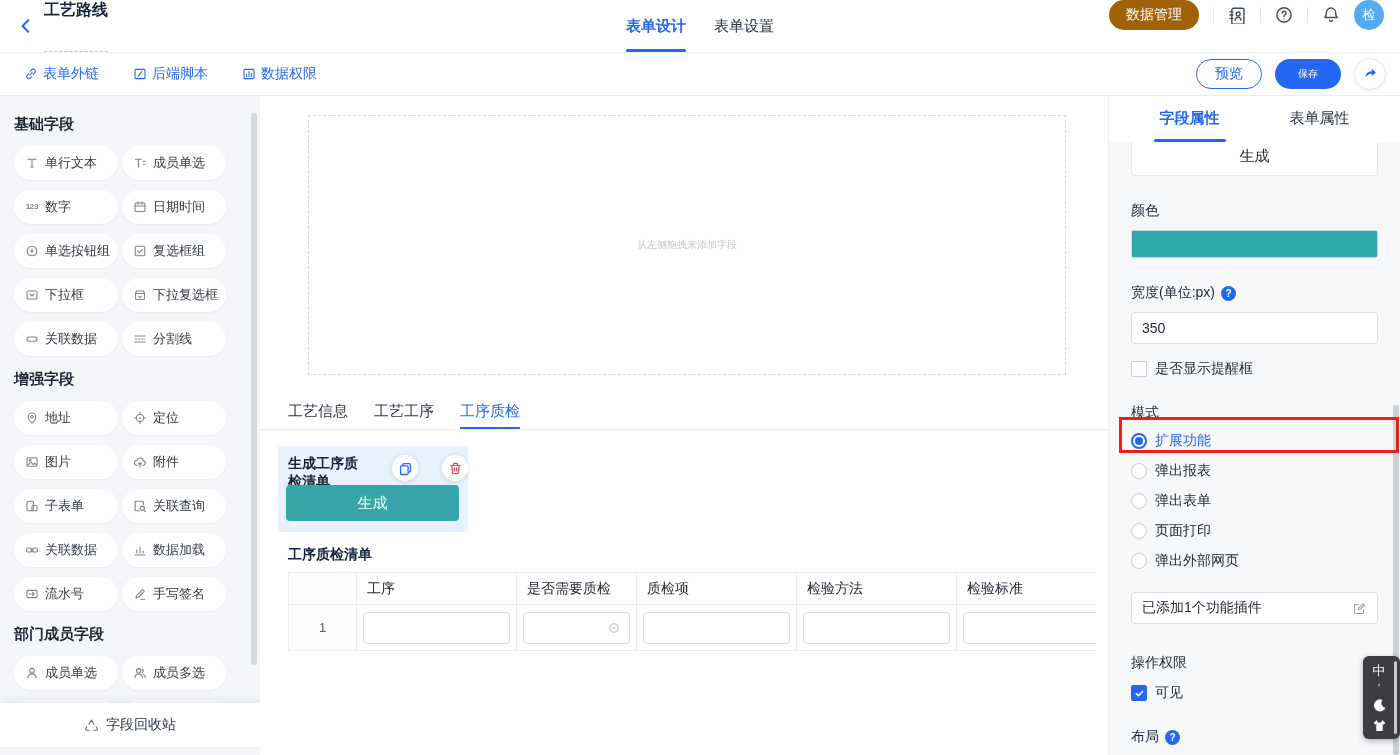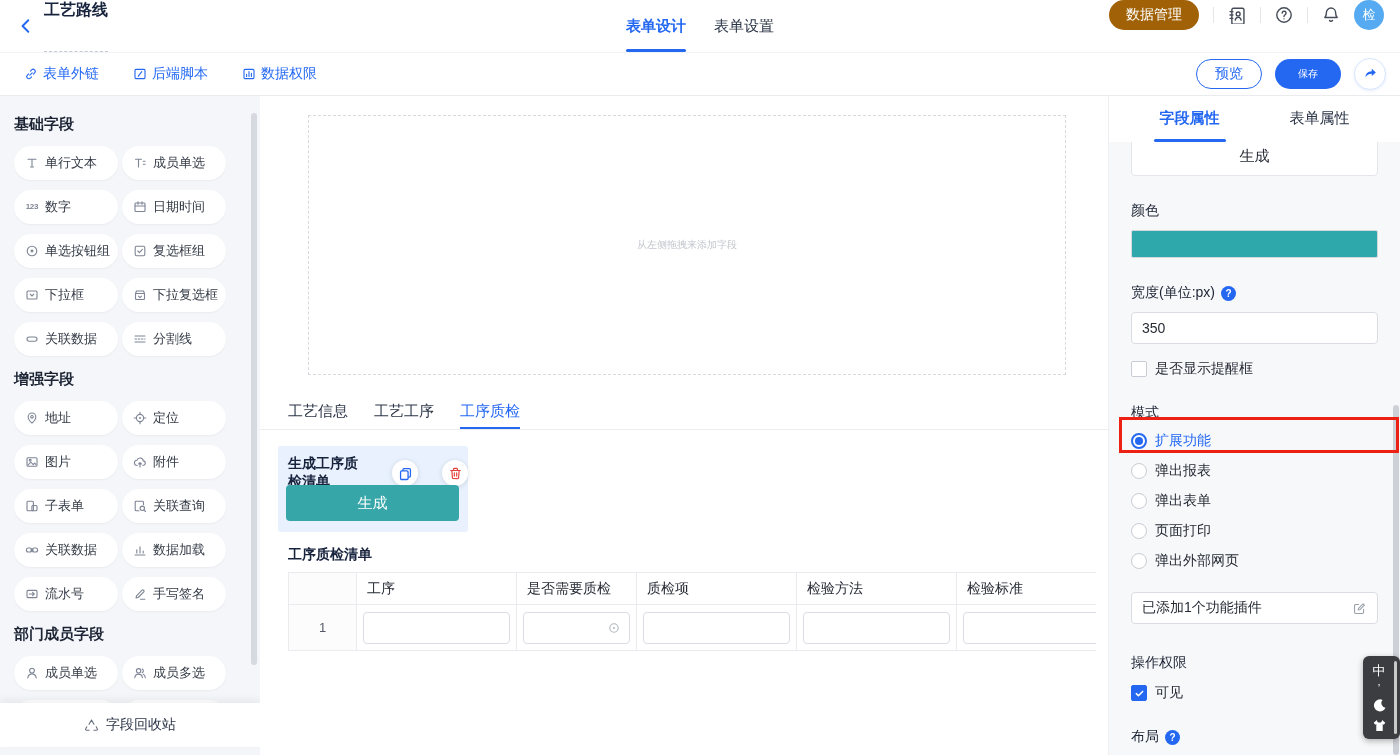--- a/index.html
+++ b/index.html
@@ -40,21 +40,21 @@
   .sb-scroll{position:absolute;right:3px;top:18px;width:6px;height:552px;border-radius:3px;background:#d6d9df}
   .sb-footer{position:absolute;left:0;right:0;bottom:8px;height:44px;background:#fff;display:flex;align-items:center;justify-content:center;gap:7px;font-size:14px;color:#2a3446;box-shadow:0 -3px 8px rgba(31,41,61,.07);cursor:pointer}
   .sb-footer .icon{color:#6b7280}
   
   .main{position:absolute;top:95px;left:260px;width:848px;bottom:0;background:#fff;overflow:hidden}
   .dropzone{position:absolute;left:48px;top:20px;width:758px;height:260px;border:1px dashed #d6d9de;display:flex;align-items:center;justify-content:center;color:#c2c6cd;font-size:10px;box-sizing:border-box}
   .canvas-tabs{position:absolute;top:299px;left:0;right:0;height:36px;display:flex;gap:26px;padding-left:28px;border-bottom:1px solid #ebedf0;box-sizing:border-box}
   .c-tab{font-size:15px;color:#2a3446;line-height:33px;cursor:pointer;border-bottom:2px solid transparent}
   .c-tab.active{color:#2468f2;border-bottom-color:#2468f2;font-weight:500}
   .widget{position:absolute;left:18px;top:351px;width:190px;height:86px;background:#e8f1fd;border-radius:3px;box-sizing:border-box;padding:9px 0 0 10px}
-  .widget-head{display:flex;align-items:center;gap:24px}
+  .widget-head{display:flex;align-items:flex-start;gap:24px}
   .widget-label{font-size:14px;font-weight:700;color:#17233d}
   .icon-circle{width:26px;height:26px;border-radius:50%;background:#fff;box-shadow:0 1px 5px rgba(31,41,61,.15);display:flex;align-items:center;justify-content:center;cursor:pointer;flex:none}
   .ic-copy{color:#2468f2}.ic-trash{color:#e5413c}
   .btn-generate{position:absolute;left:8px;top:39px;width:173px;height:36px;background:#36a6a8;border-radius:4px;color:#fff;font-size:15px;display:flex;align-items:center;justify-content:center;cursor:pointer}
   .table-title{position:absolute;left:28px;top:451px;font-size:14px;font-weight:700;color:#17233d}
   .table-wrap{position:absolute;left:28px;top:477px;width:808px;overflow:hidden}
   .qtable{border-collapse:collapse;table-layout:fixed;width:828px}
   .qtable th,.qtable td{border:1px solid #e9ebee;box-sizing:border-box}
   .qtable th{height:32px;font-weight:400;font-size:14px;color:#262b35;text-align:left;padding:0 0 0 10px;background:#fff}
   .qtable td{height:46px;padding:0 6px;background:#fff}

